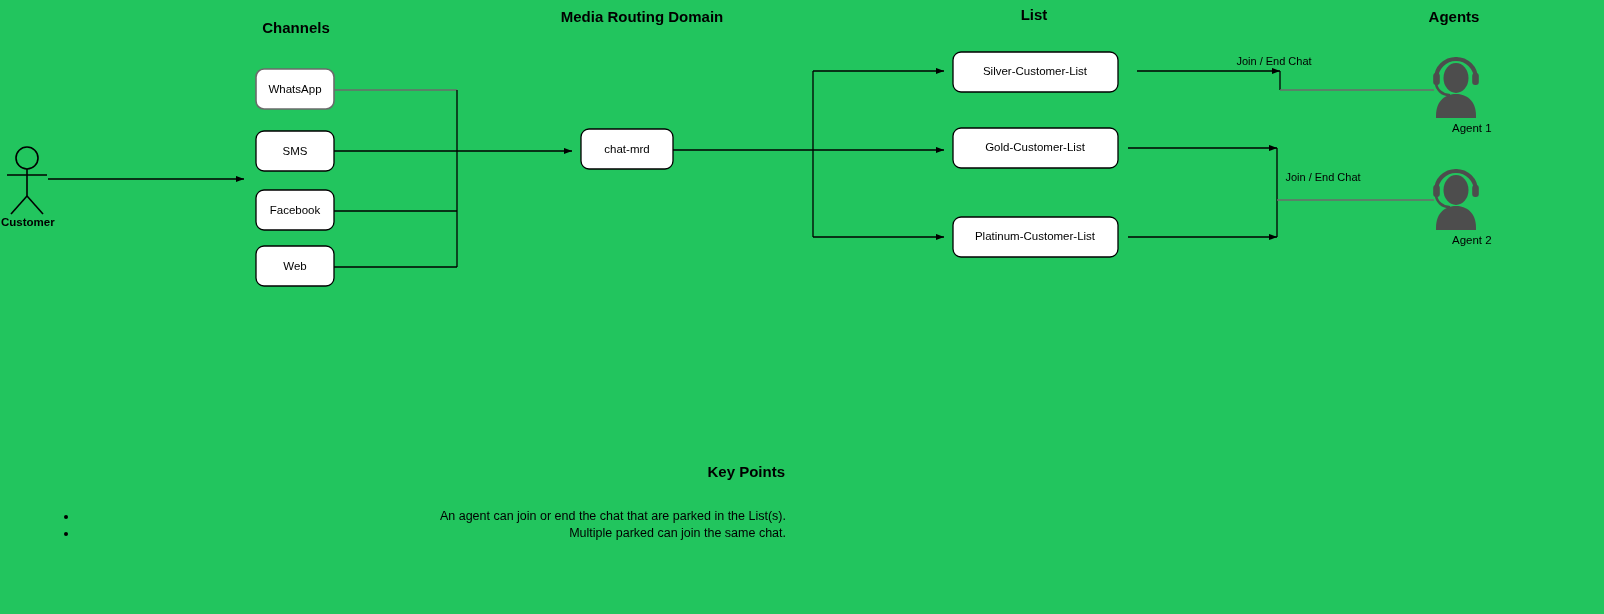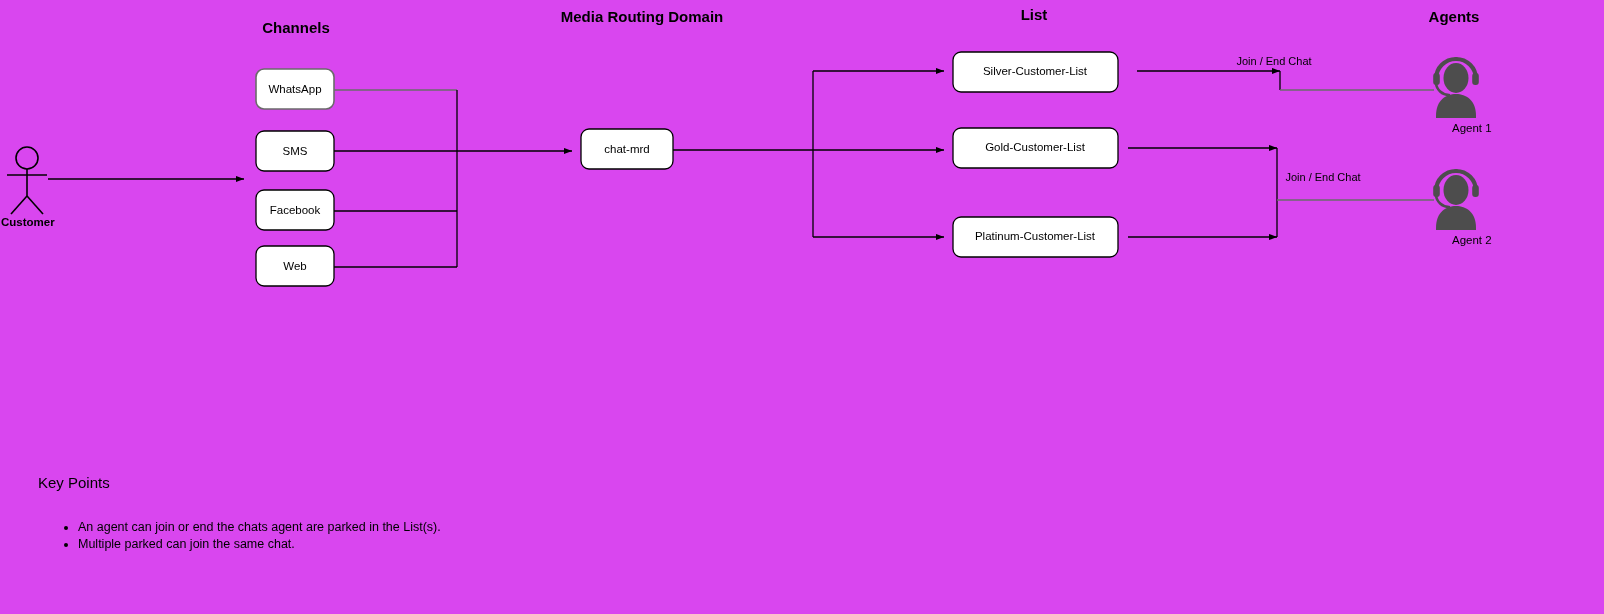--- a/index.html
+++ b/index.html
@@ -9,22 +9,23 @@
     background: #ffffff;
   }
   body {
     font-family: "Liberation Sans", sans-serif;
     color: #000000;
   }
   #canvas {
     position: relative;
     width: 1604px;
     height: 614px;
-    background: #d946ef;
+    background: #22c55e;
     overflow: hidden;
+    text-align: right;
   }
   svg.diagram {
     position: absolute;
     left: 0;
     top: 0;
     width: 1604px;
     height: 614px;
   }
   .section-title {
     font-weight: bold;
@@ -79,23 +80,23 @@
   .agent-art {
     fill: #4d4d4d;
   }
   .keypoints {
     position: absolute;
     left: 26px;
     top: 462px;
     width: 760px;
   }
   .keypoints h2 {
-    margin: 12px;
+    margin: 1px;
     font-size: 15px;
-    font-weight: normal;
+    font-weight: bold;
     font-family: "Liberation Sans", sans-serif;
     color: #000000;
   }
   .keypoints ul {
     margin: 28px 0 0 0;
     padding-left: 52px;
     list-style-type: disc;
   }
   .keypoints li {
     font-size: 12.5px;
@@ -219,18 +220,18 @@
         <rect x="1.2" y="17" width="6.6" height="12" rx="3"></rect>
         <path d="M4,27 A13,13 0 0 0 17,39" fill="none" stroke="#4d4d4d" stroke-width="2.6" stroke-linecap="round"></path>
       </g>
       <text class="agent-label" x="1452" y="244">Agent 2</text>
     </g>
   </svg>
 
   <div class="keypoints">
     <h2>Key Points</h2>
     <ul>
-      <li>An agent can join or end the chats agent are parked in the List(s).</li>
+      <li>An agent can join or end the chat that are parked in the List(s).</li>
       <li>Multiple parked can join the same chat.</li>
     </ul>
   </div>
 
 </div>
 
 </body></html>

